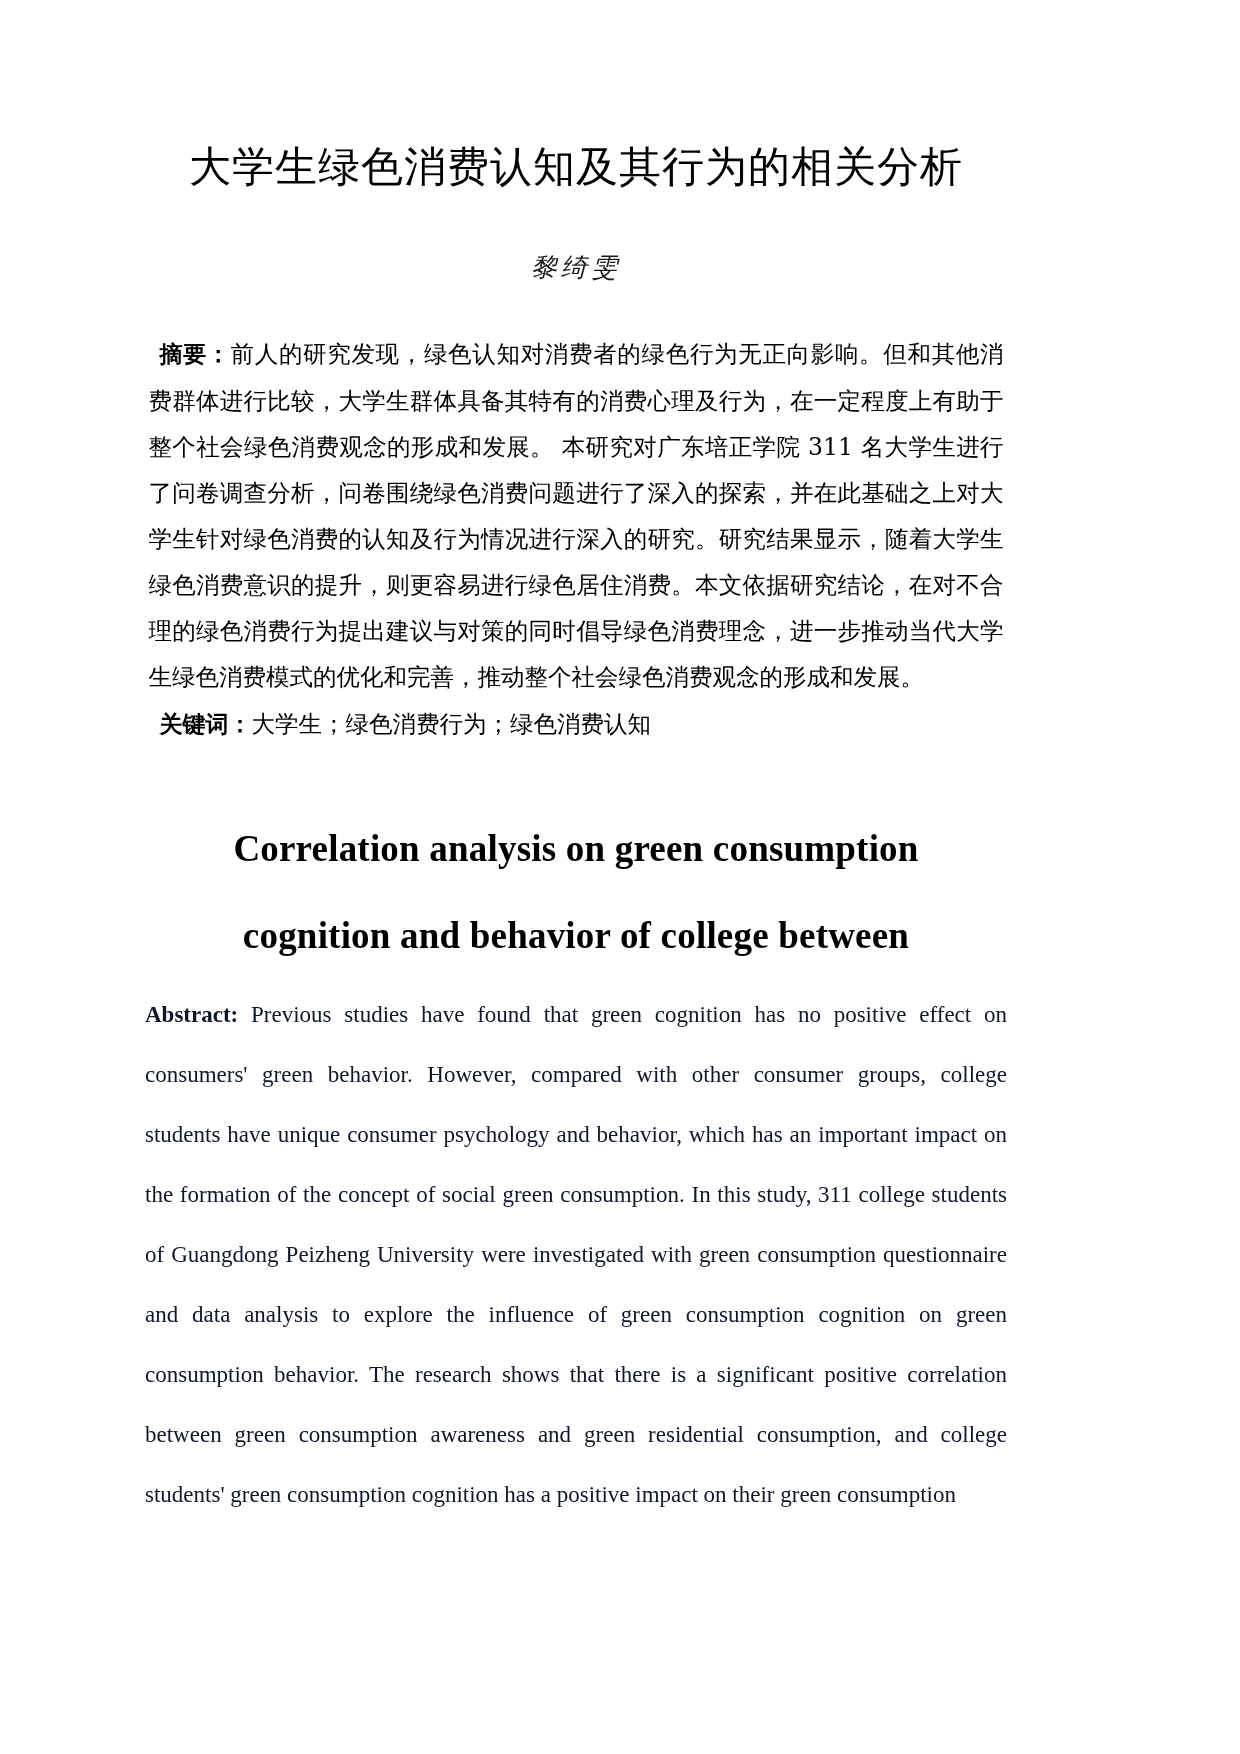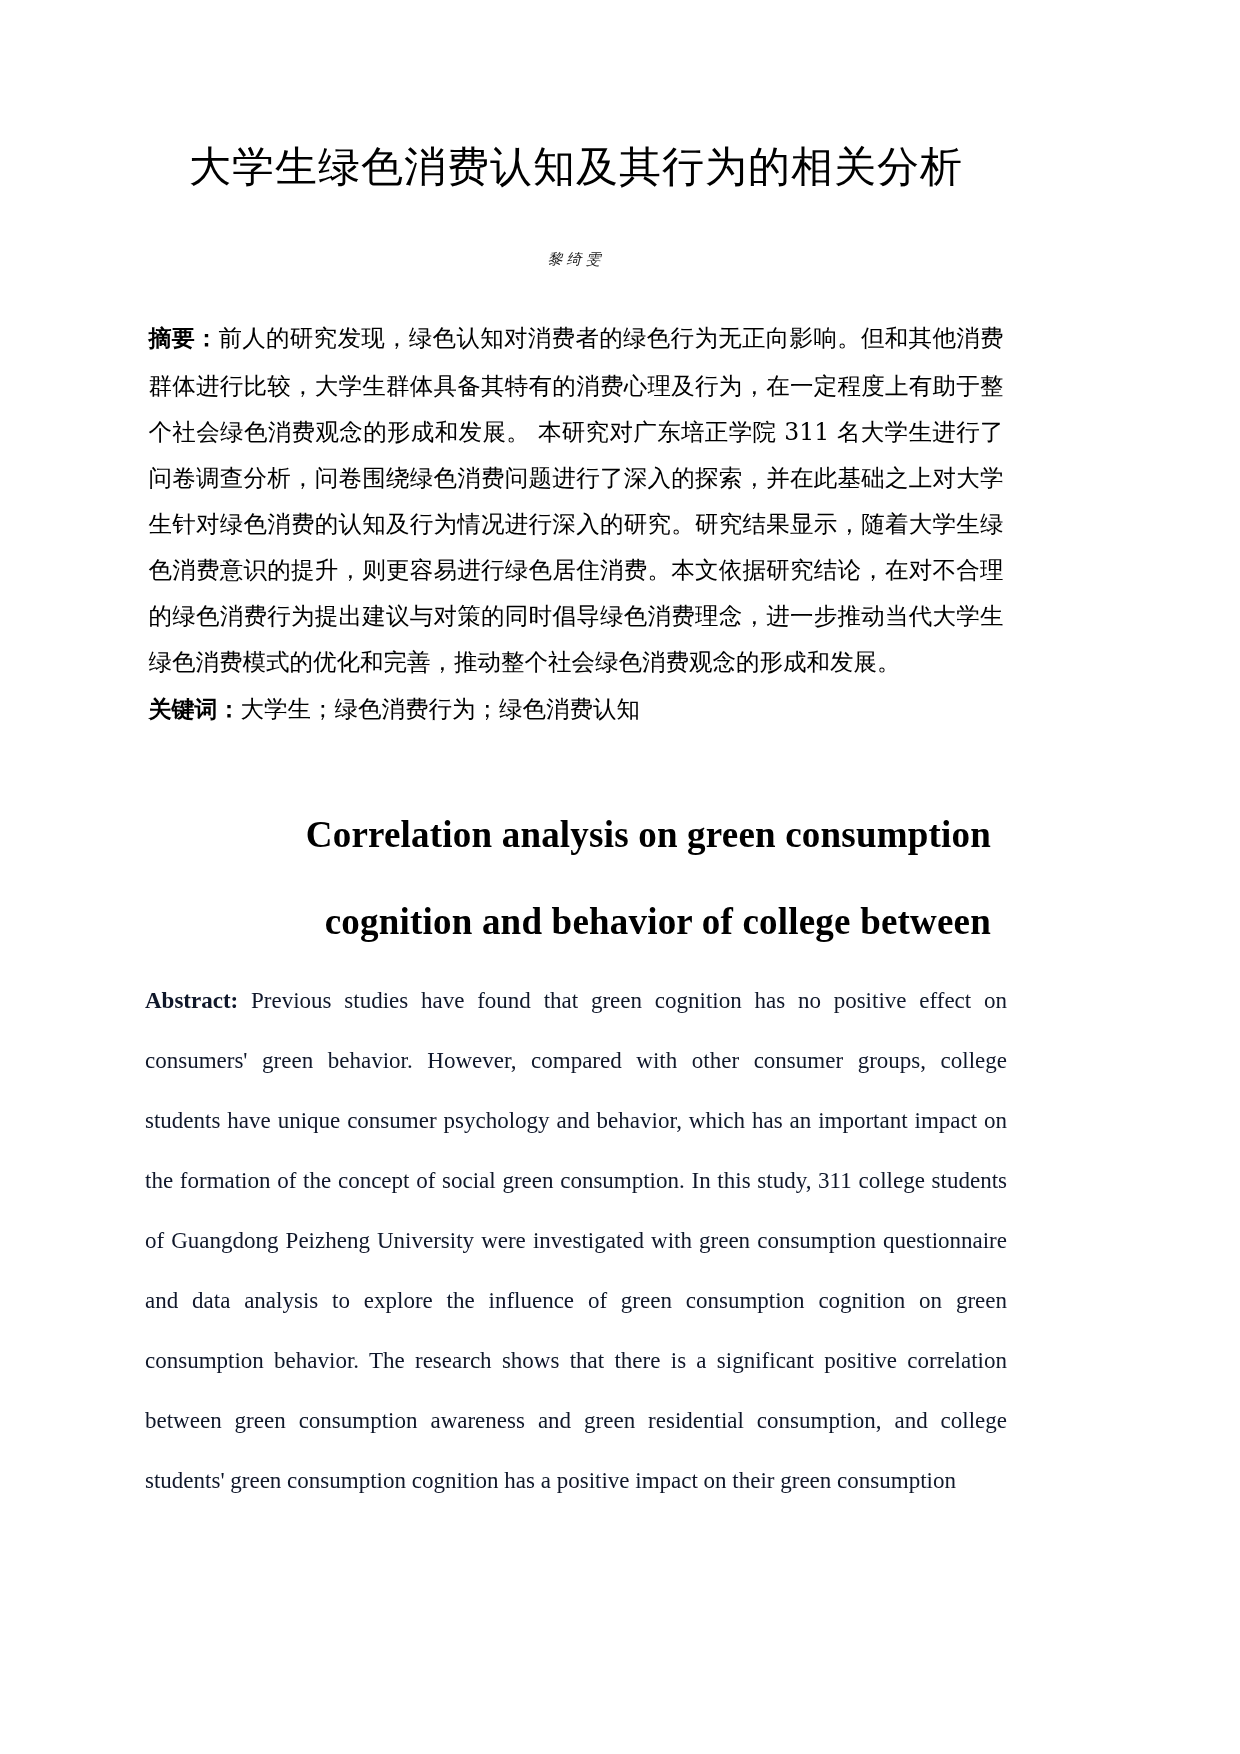--- a/index.html
+++ b/index.html
@@ -34,21 +34,21 @@
     line-height: 1.2;
     margin: 0;
     padding-top: 142px;
     color: #000;
   }
 
   
   .cn-author {
     text-align: center;
     font-family: "DejaVu Serif", "Liberation Serif", serif;
-    font-size: 15px;
+    font-size: 26px;
     font-style: italic;
     letter-spacing: 4px;
     font-weight: 400;
     margin: 0;
     padding-top: 58px;
     color: #1a1a1a;
   }
 
   
   .cn-body {
@@ -60,37 +60,38 @@
     line-height: 46px;
     text-align: justify;
     text-justify: inter-ideograph;
     color: #000;
   }
   .cn-body p {
     margin: 0;
     text-align: justify;
   }
   .lbl-bold {
-    font-family: Liberation Mono, monospace;
+    font-family: Liberation Serif, serif;
     font-weight: 700;
     font-size: 23px;
+    margin-left: 11px;
   }
   .cn-keywords {
     margin: 0;
     padding-top: 2px;
     font-size: 23.5px;
     line-height: 44px;
   }
 
   
   .en-title {
     margin: 0 auto;
     padding-top: 58px;
     width: 830px;
-    text-align: right;
+    text-align: center;
     font-family: "Liberation Serif", "DejaVu Serif", serif;
     font-weight: 700;
     font-size: 37px;
     line-height: 87px;
     letter-spacing: 0.2px;
   }
   .en-title .line {
     display: block;
   }
 

